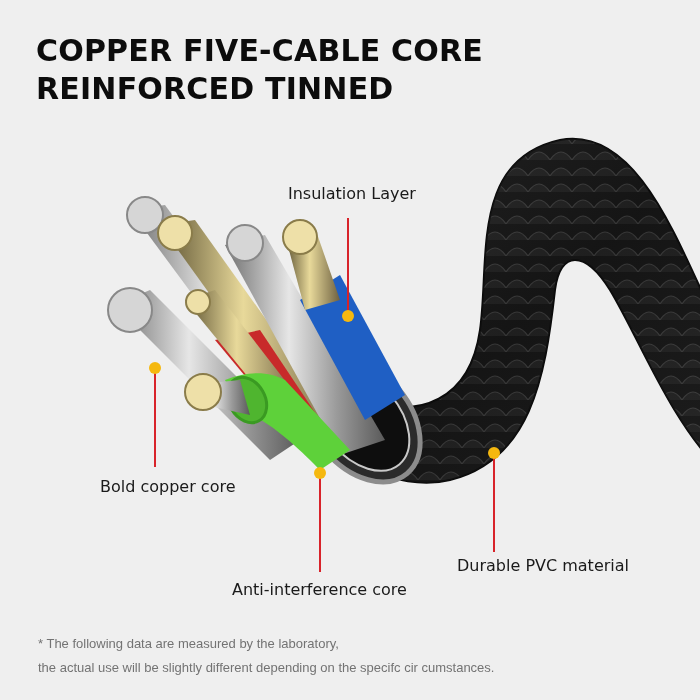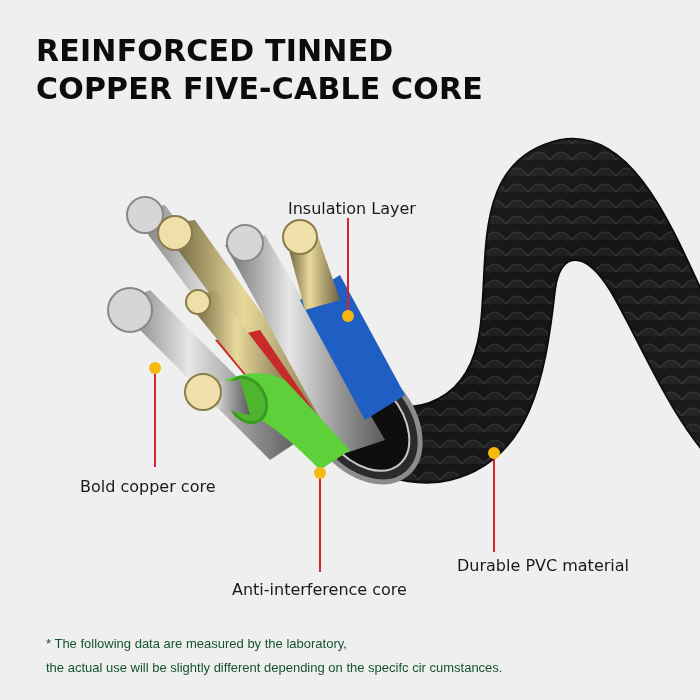--- a/index.html
+++ b/index.html
@@ -1,28 +1,28 @@
 <!DOCTYPE html>
 <html><head>
 <meta charset="utf-8">
 <style>
   html,body{margin:0;padding:0;}
   body{width:700px;height:700px;background:#efefef;position:relative;overflow:hidden;font-family:"Liberation Sans",sans-serif;}
   .title{position:absolute;left:36px;top:32px;font-family:"DejaVu Sans",sans-serif;font-weight:bold;font-size:30px;line-height:38px;color:#0c0c0c;letter-spacing:0.2px;}
   .title div{white-space:nowrap;}
   .label{position:absolute;font-family:"DejaVu Sans",sans-serif;font-size:16px;color:#1a1a1a;white-space:nowrap;}
-  .footnote{position:absolute;left:46px;font-size:13px;color:#14532d;white-space:nowrap;}
+  .footnote{position:absolute;left:38px;font-size:13px;color:#737373;white-space:nowrap;}
   svg.art{position:absolute;left:0;top:0;}
 </style>
 </head>
 <body>
 
 <div class="title">
+  <div>COPPER FIVE-CABLE CORE</div>
   <div>REINFORCED TINNED</div>
-  <div>COPPER FIVE-CABLE CORE</div>
 </div>
 
 <svg class="art" width="700" height="700" viewBox="0 0 700 700">
   <defs>
     <linearGradient id="jk" x1="0" y1="0" x2="1" y2="1">
       <stop offset="0" stop-color="#3a3a3a"></stop>
       <stop offset="0.5" stop-color="#121212"></stop>
       <stop offset="1" stop-color="#2a2a2a"></stop>
     </linearGradient>
     <pattern id="scales" width="22" height="16" patternUnits="userSpaceOnUse">
@@ -98,19 +98,19 @@
   <g>
     <line x1="320" y1="473" x2="320" y2="572" stroke="#d8232a" stroke-width="2"></line>
     <circle cx="320" cy="473" r="6" fill="#f5b80f"></circle>
   </g>
   <g>
     <line x1="494" y1="453" x2="494" y2="552" stroke="#d8232a" stroke-width="2"></line>
     <circle cx="494" cy="453" r="6" fill="#f5b80f"></circle>
   </g>
 </svg>
 
-<div class="label" style="left:288px;top:184px;margin-top:15px;">Insulation Layer</div>
-<div class="label" style="left:80px;top:477px;">Bold copper core</div>
+<div class="label" style="left:288px;top:184px;">Insulation Layer</div>
+<div class="label" style="left:100px;top:477px;">Bold copper core</div>
 <div class="label" style="left:232px;top:580px;">Anti-interference core</div>
 <div class="label" style="left:413px;top:556px;margin-left:44px;">Durable PVC material</div>
 
 <div class="footnote" style="top:636px;">* The following data are measured by the laboratory,</div>
 <div class="footnote" style="top:660px;">the actual use will be slightly different depending on the specifc cir cumstances.</div>
 
 </body></html>

